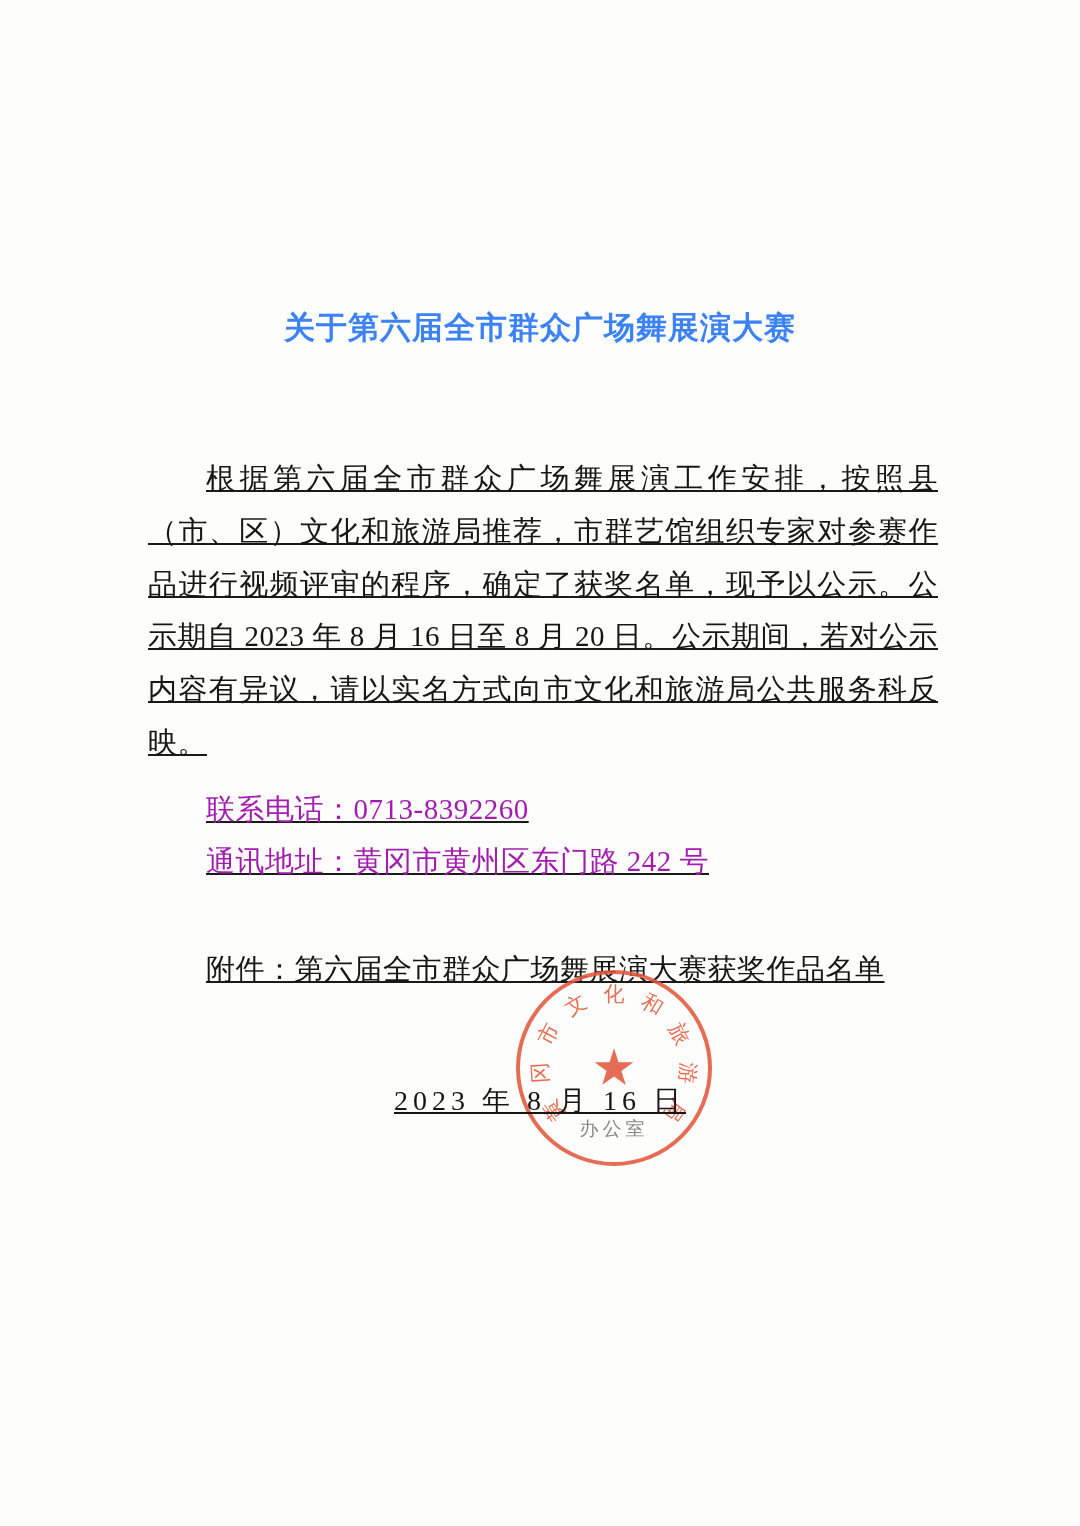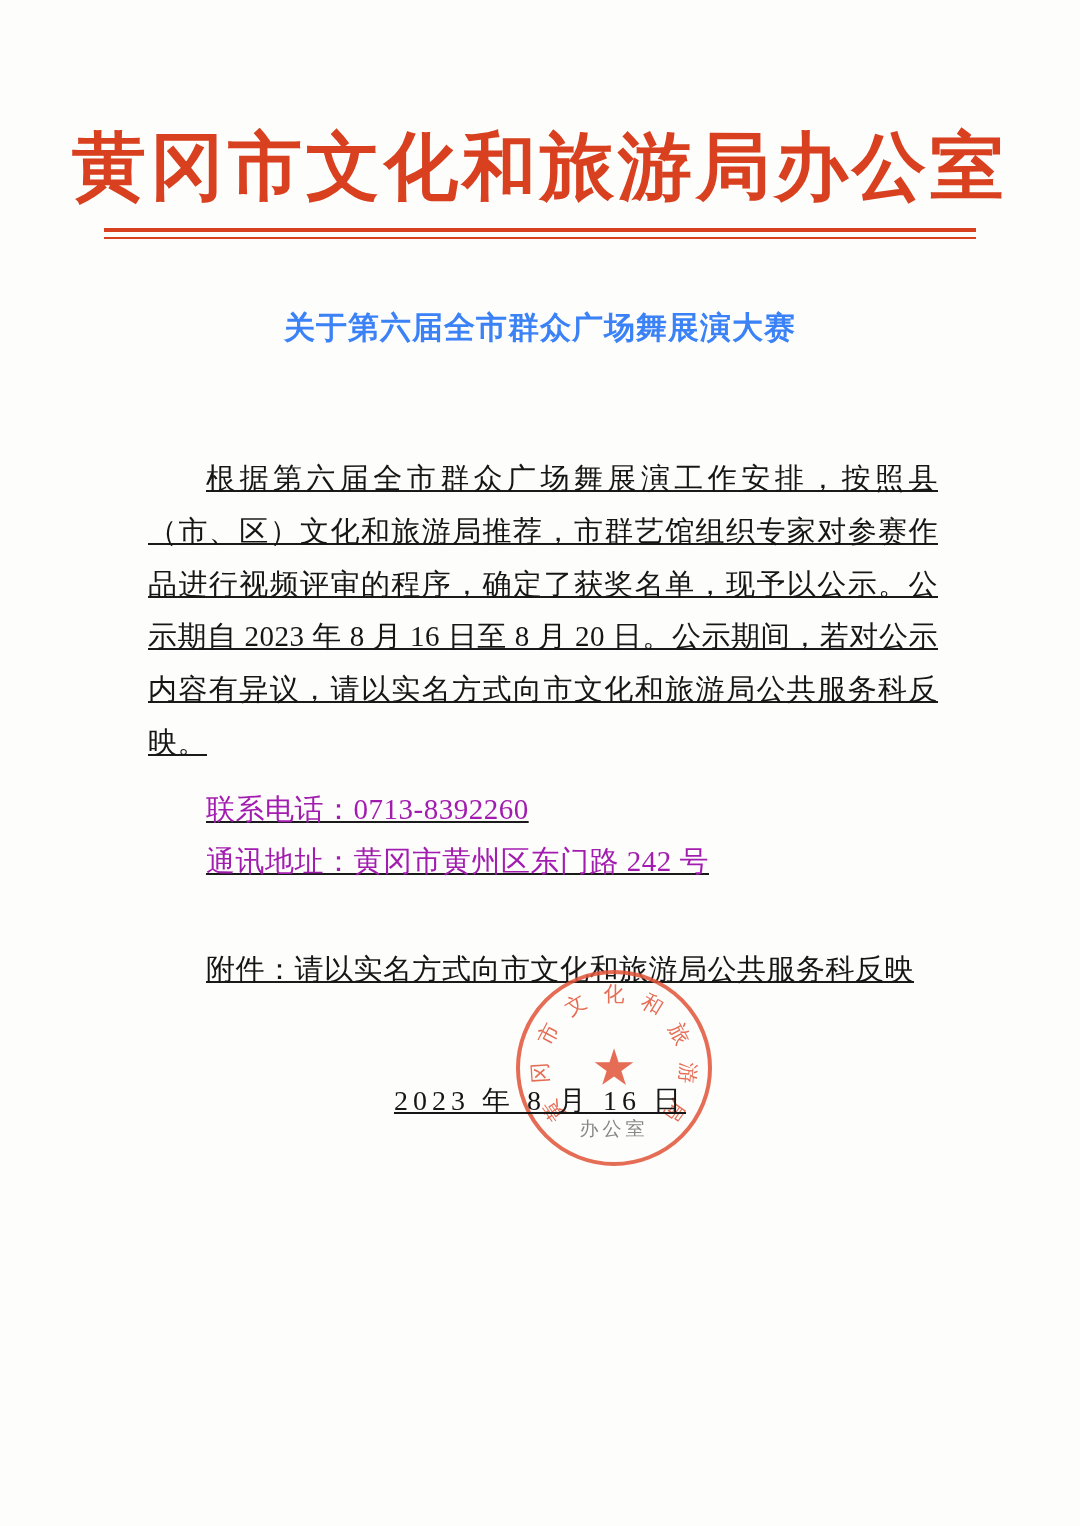--- a/index.html
+++ b/index.html
@@ -169,41 +169,34 @@
     letter-spacing: 5px;
     color: #161616;
     text-decoration: underline;
   }
 </style>
 </head>
 <body>
 
 <div class="page">
 
-  <div class="letterhead">
-    <div class="letterhead-title">黄冈市文化和旅游局办公室</div>
-    <div class="rule-wrap">
-      <div class="rule-thick"></div>
-      <div class="rule-thin"></div>
-    </div>
-  </div>
 
   <div class="doc-title">
     <div>关于第六届全市群众广场舞展演大赛</div>
   </div>
 
   <div class="body-area">
     <p class="para indent">根据第六届全市群众广场舞展演工作安排，按照县（市、区）文化和旅游局推荐，市群艺馆组织专家对参赛作品进行视频评审的程序，确定了获奖名单，现予以公示。公示期自 2023 年 8 月 16 日至 8 月 20 日。公示期间，若对公示内容有异议，请以实名方式向市文化和旅游局公共服务科反映。</p>
 
     <div class="contact-block">
       <p class="contact-line">联系电话：0713-8392260</p>
       <p class="contact-line">通讯地址：黄冈市黄州区东门路 242 号</p>
     </div>
 
-    <p class="attachment">附件：请以实名方式向市文化和旅游局公共服务科反映</p>
+    <p class="attachment">附件：第六届全市群众广场舞展演大赛获奖作品名单</p>
   </div>
 
   <div class="sign-area">
     <div class="seal">
       <div class="seal-text" id="seal-ring">
           <span style="transform: rotate(-215deg) translate(74px) rotate(90deg) translate(-50%, -50%);">黄</span>
           <span style="transform: rotate(-183.75deg) translate(74px) rotate(90deg) translate(-50%, -50%);">冈</span>
           <span style="transform: rotate(-152.5deg) translate(74px) rotate(90deg) translate(-50%, -50%);">市</span>
           <span style="transform: rotate(-121.25deg) translate(74px) rotate(90deg) translate(-50%, -50%);">文</span>
           <span style="transform: rotate(-90deg) translate(74px) rotate(90deg) translate(-50%, -50%);">化</span>

